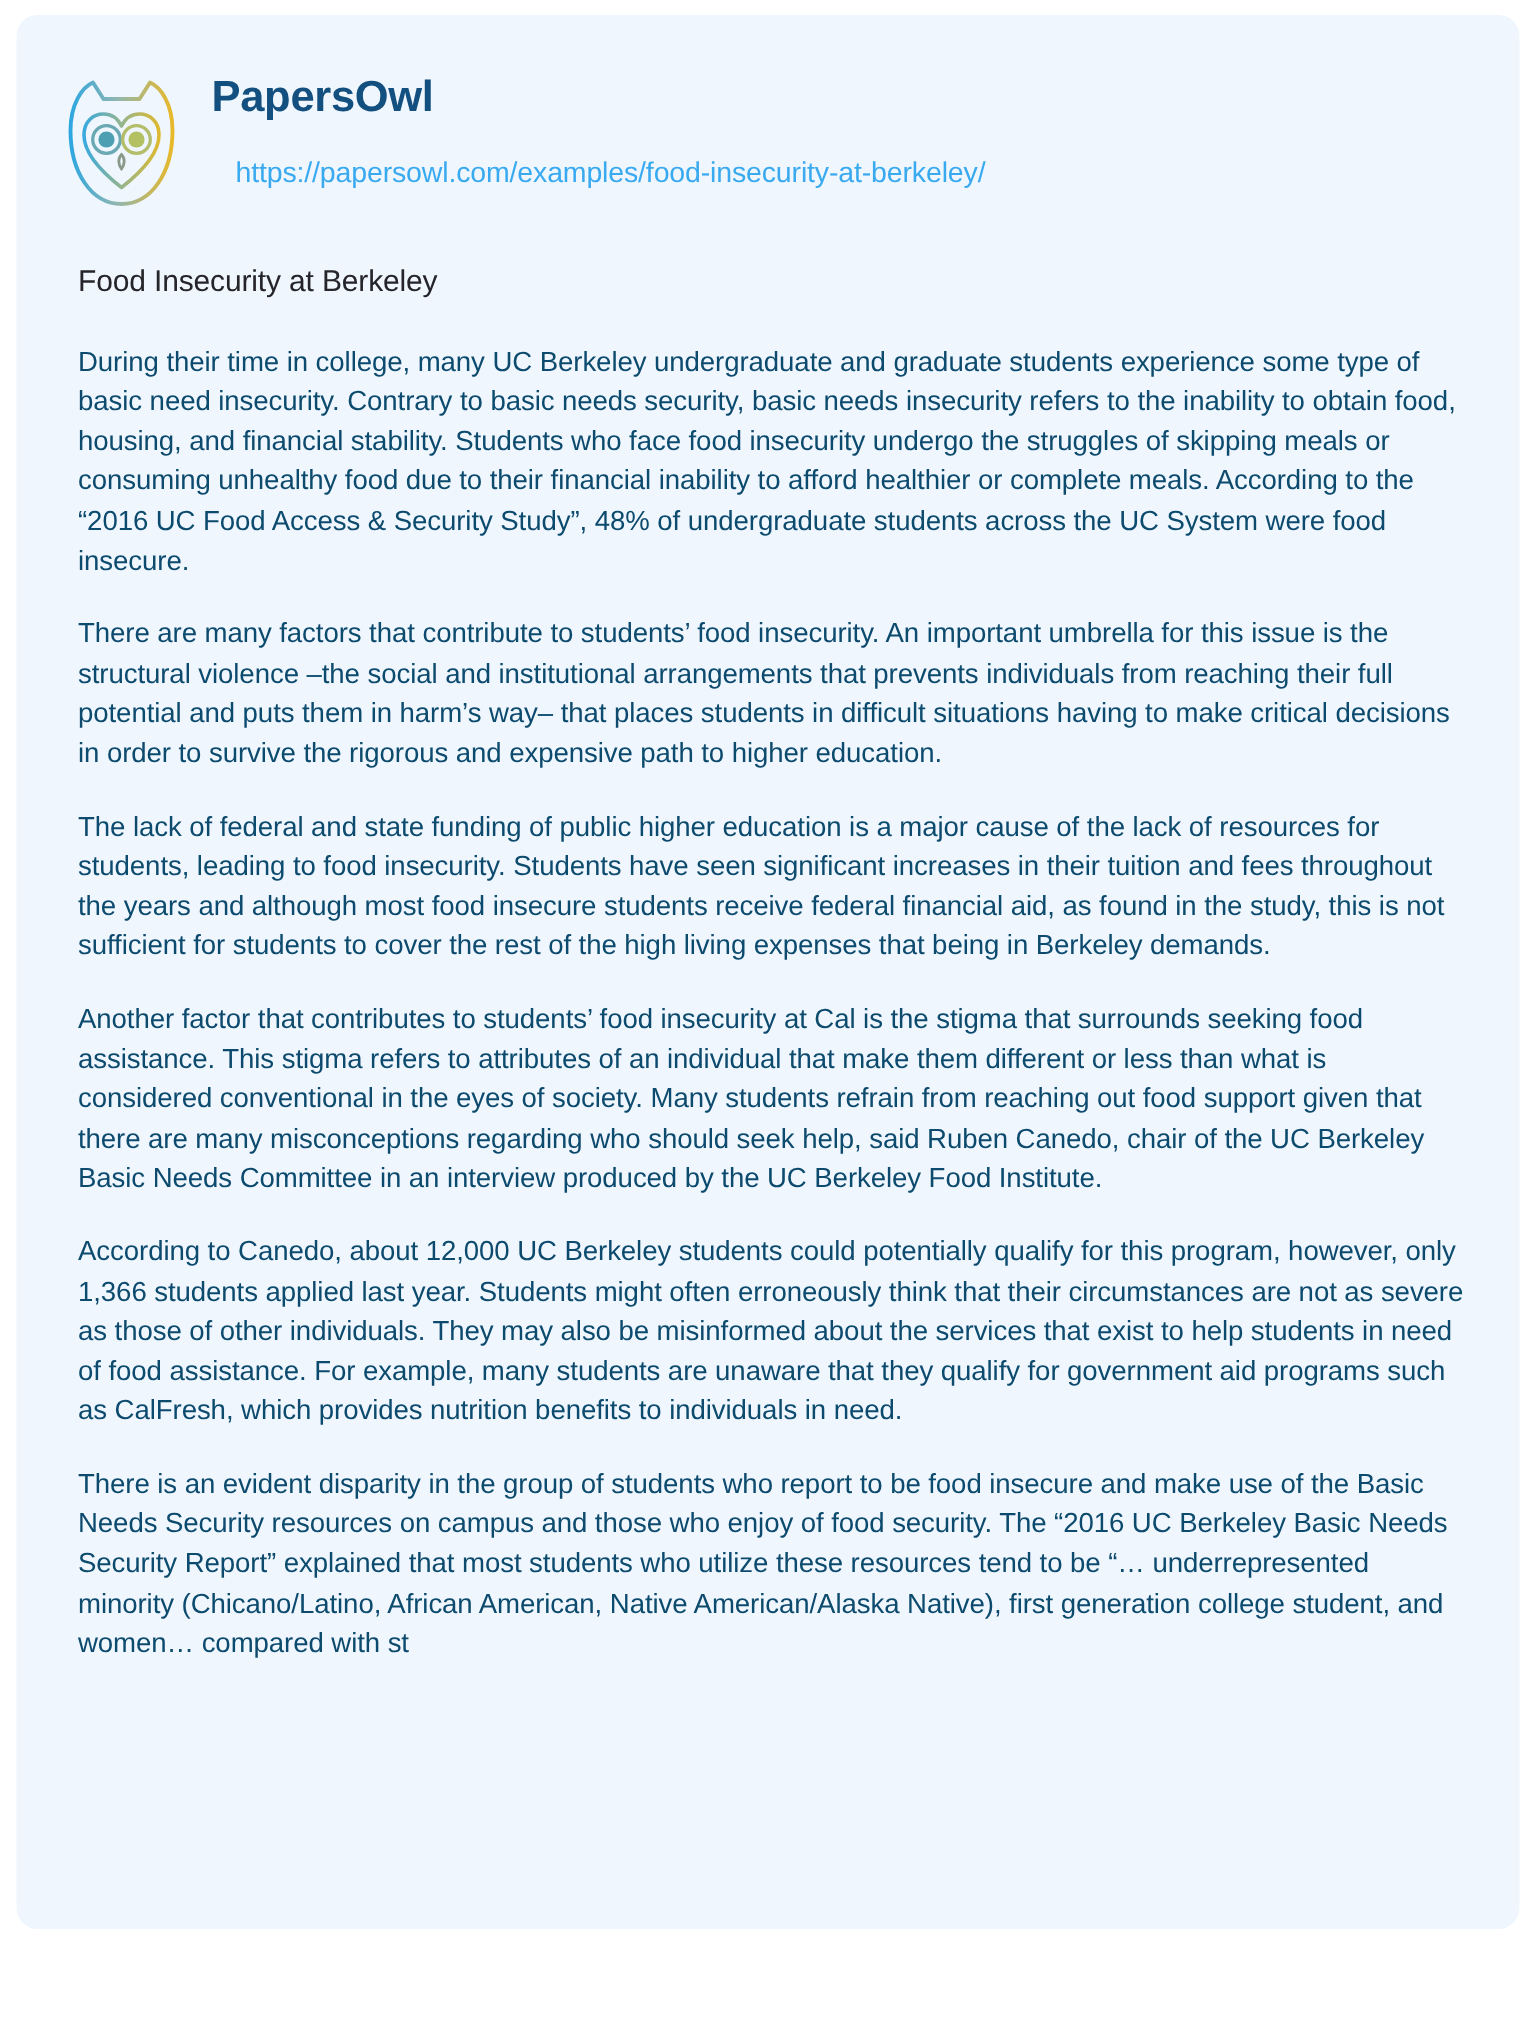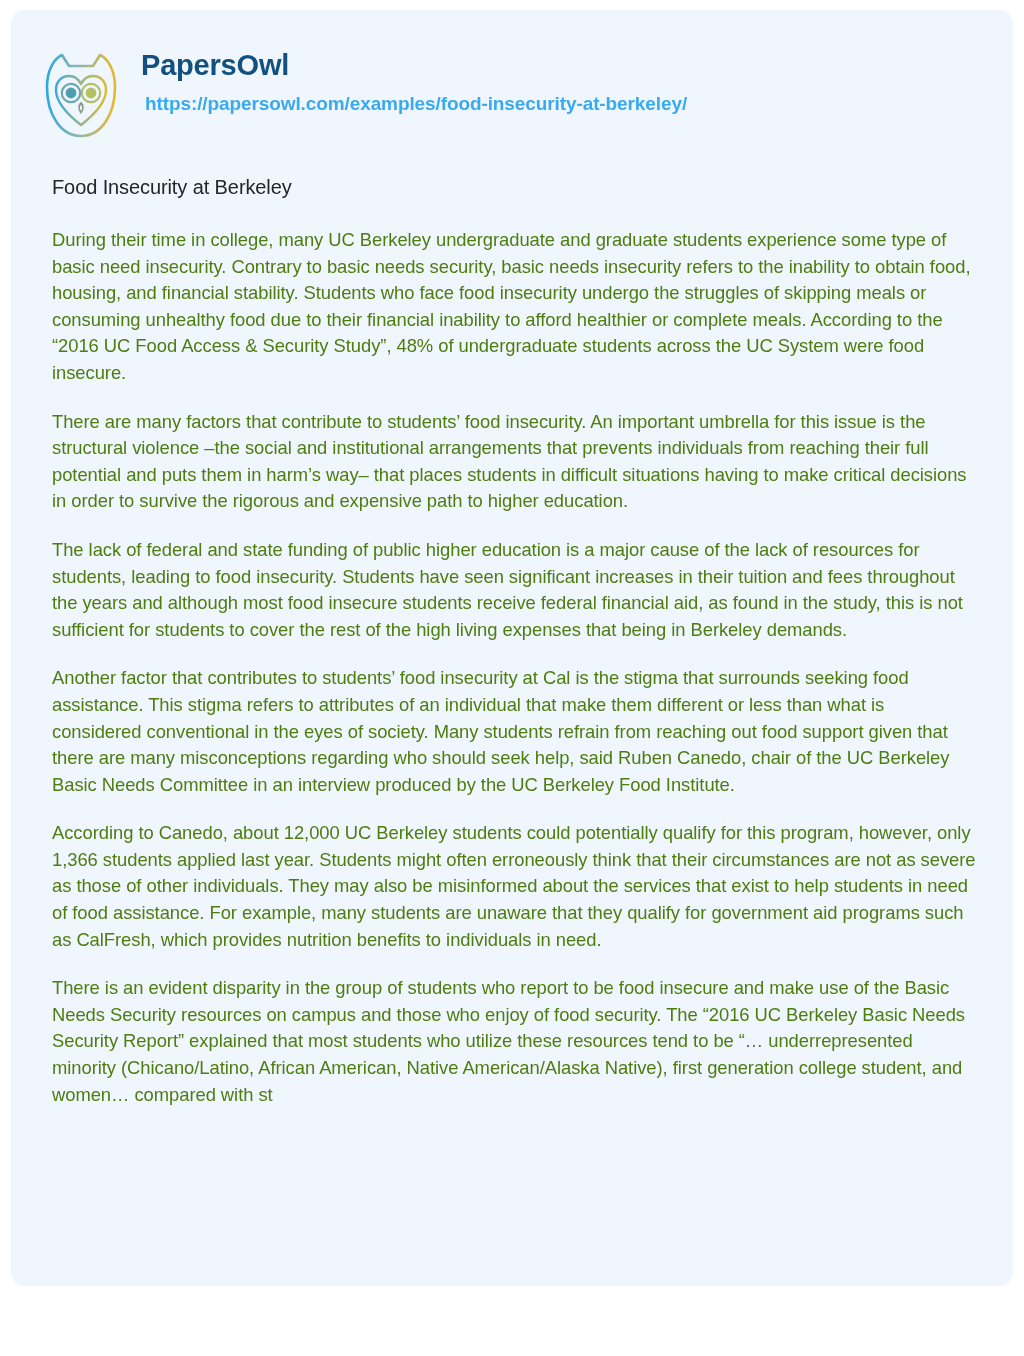--- a/index.html
+++ b/index.html
@@ -53,25 +53,24 @@
     color: #13507f;
     letter-spacing: -0.2px;
     line-height: 1.1;
     margin: 0 0 6px 0;
   }
 
   .site-url {
     font-size: 19px;
     color: #3aaaf0;
     line-height: 1.25;
-    margin: 4px;
+    margin: 16px;
     text-decoration: none;
     display: inline-block;
     letter-spacing: -0.1px;
-    font-weight: bold;
   }
 
   
   .article {
     padding: 0 36px 0 41px;
   }
 
   .article-title {
     font-size: 20px;
     font-weight: normal;
@@ -81,21 +80,21 @@
     letter-spacing: -0.1px;
   }
 
   .article-body {
     margin-top: 28px;
   }
 
   .article-body p {
     font-size: 18.4px;
     line-height: 26.6px;
-    color: #4d7c0f;
+    color: #0c4a6e;
     margin: 0 0 22px 0;
     letter-spacing: -0.05px;
     text-align: left;
   }
   .article-body p:last-child { margin-bottom: 0; }
 </style>
 </head>
 <body>
 
 <div class="page-card">

